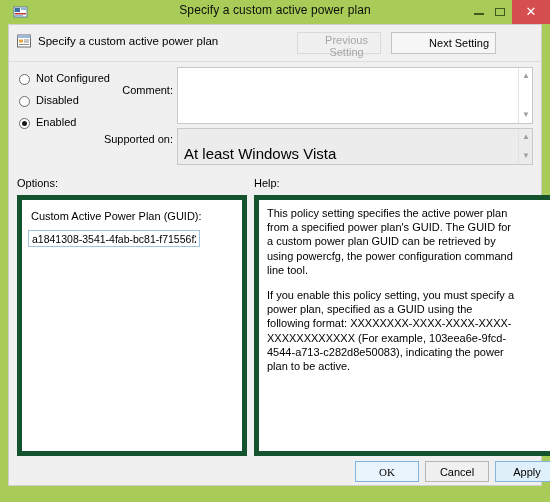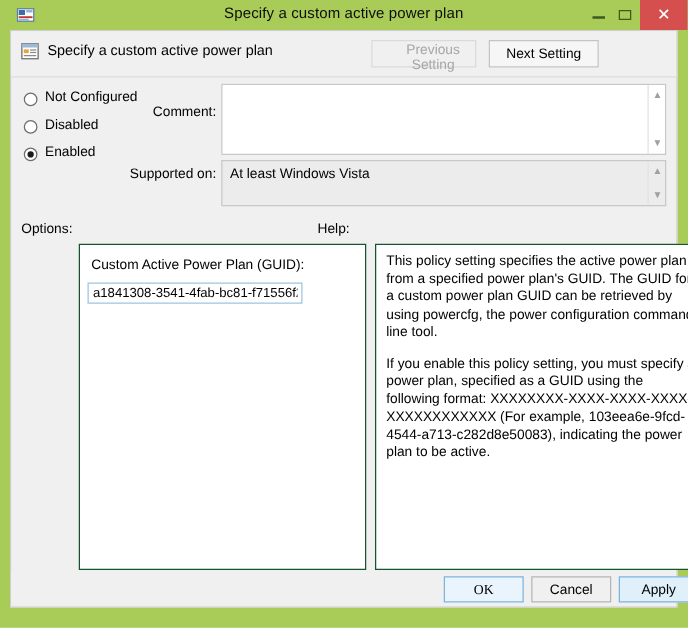--- a/index.html
+++ b/index.html
@@ -121,21 +121,21 @@
     cursor: default;
     color: #000;
   }
   .nav-prev {
     left: 288px; width: 84px;
     color: #a6a6a6;
     border-color: #dadada;
     background: #f0f0f0;
     padding-left: 21px;
   }
-  .nav-next { left: 382px; width: 88px; }
+  .nav-next { left: 382px; width: 105px; text-align: right; }
 
   
   .radio-col {
     position: absolute;
     left: 8px; top: 45px;
     width: 100px;
   }
   .radio-row {
     position: relative;
     height: 22px;
@@ -182,22 +182,22 @@
     left: 168px; top: 42px;
     width: 356px; height: 57px;
   }
   .supported-box {
     left: 168px; top: 103px;
     width: 356px; height: 37px;
     background: #ececec;
   }
   .supported-text {
     position: absolute;
-    left: 6px; top: 4px;
-    font-size: 11px;
+    left: 6px; top: 16px;
+    font-size: 15px;
   }
 
   
   .vscroll {
     position: absolute;
     right: 0; top: 0;
     width: 14px; height: 100%;
     border-left: 1px solid #e2e2e2;
     box-sizing: border-box;
   }
@@ -219,23 +219,22 @@
     font-size: 11px;
     color: #000;
   }
   .head-options { left: 8px; top: 152px; }
   .head-help { left: 245px; top: 152px; }
 
   
   .panel {
     position: absolute;
     background: #fff;
-    border: 1px solid #14532d;
-    box-sizing: border-box;
-    margin-left: 46px;
+    border: 5px solid #14532d;
+    box-sizing: border-box;
   }
   .options-panel {
     left: 8px; top: 170px;
     width: 230px; height: 261px;
   }
   .help-panel {
     left: 245px; top: 170px;
     width: 320px; height: 261px;
   }
 

